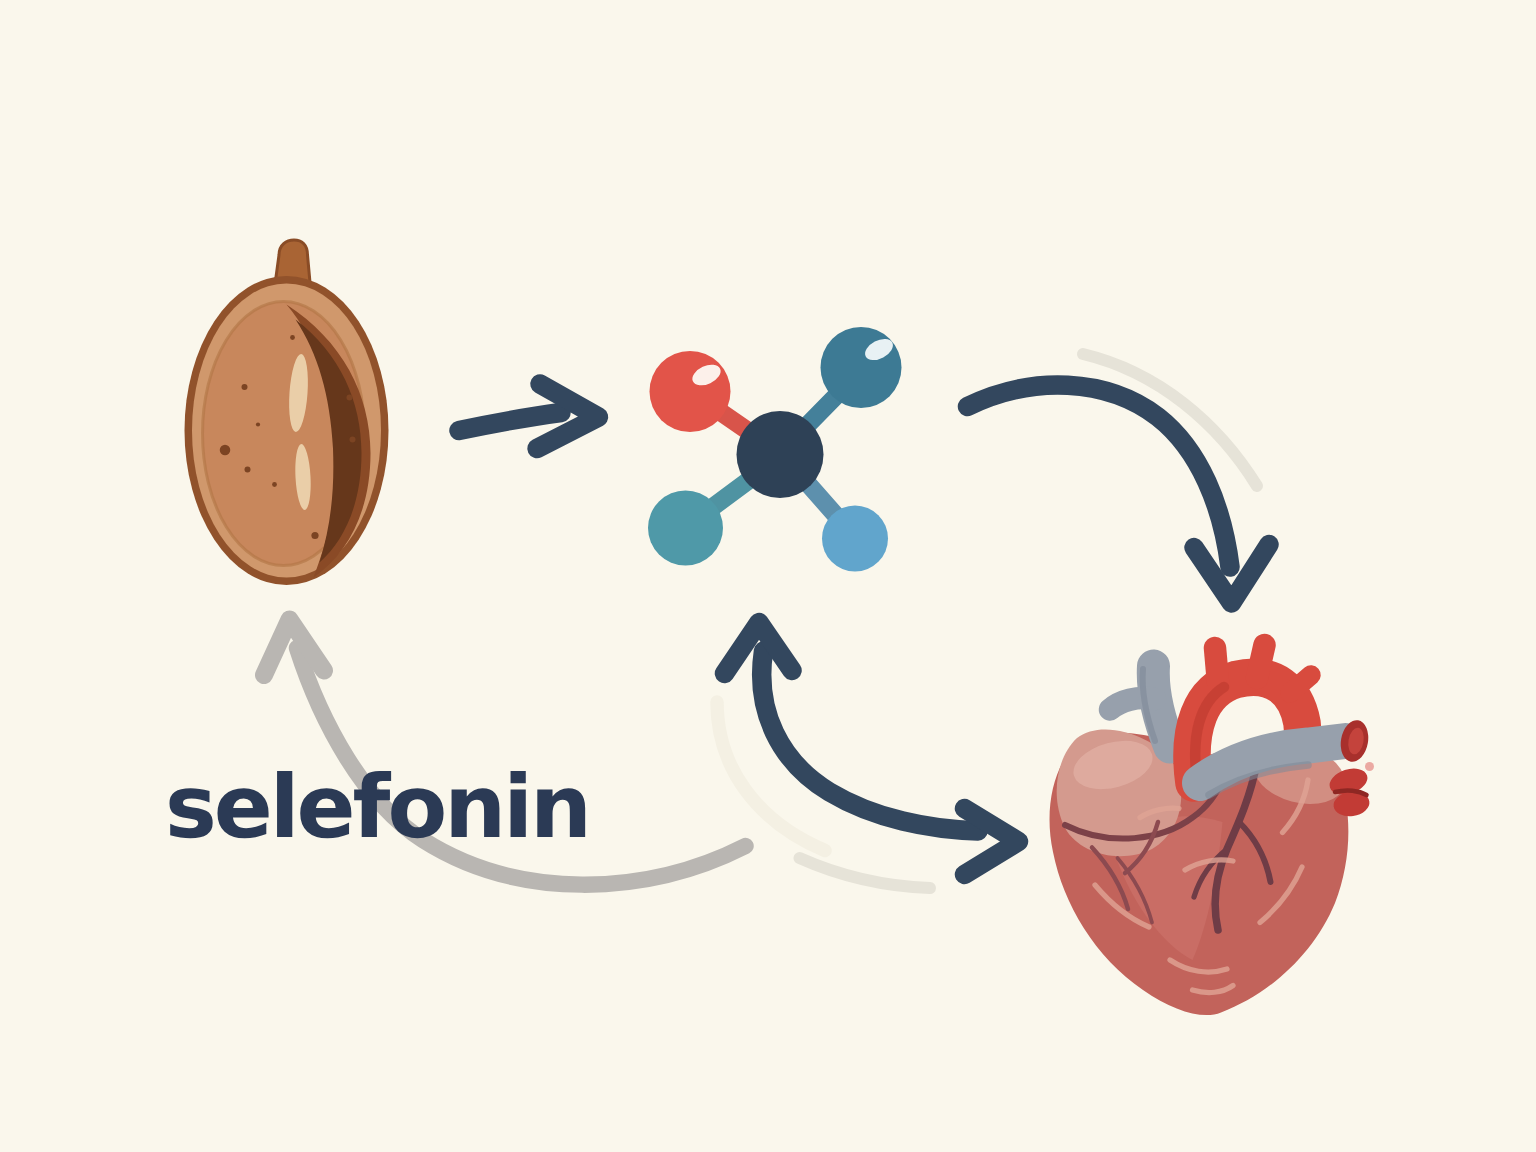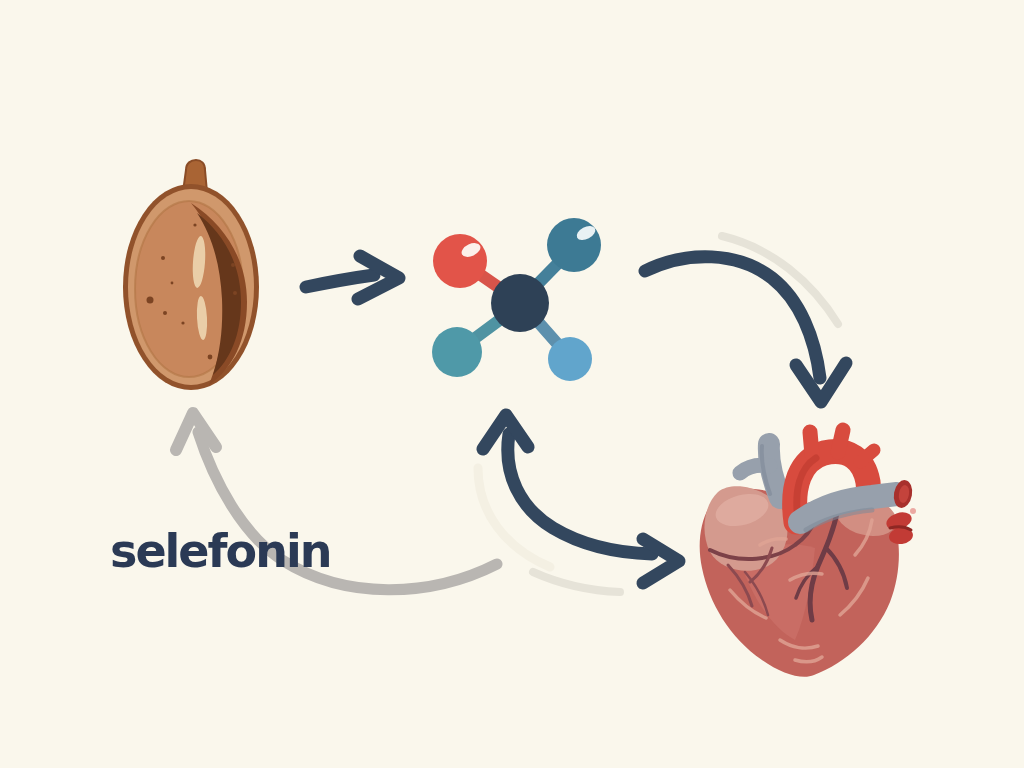--- a/index.html
+++ b/index.html
@@ -8,22 +8,22 @@
     position: relative;
     width: 1024px;
     height: 768px;
     background: #faf7ec;
     overflow: hidden;
   }
   .canvas svg { position: absolute; inset: 0; }
   .label {
     position: absolute;
     left: 110px;
-    top: 524px;
-    font-size: 46px;
+    top: 504px;
+    font-size: 58px;
     font-weight: 700;
     letter-spacing: -2px;
     color: #2b3a55;
     user-select: none;
     white-space: nowrap;
   }
 </style>
 </head>
 <body>
 

